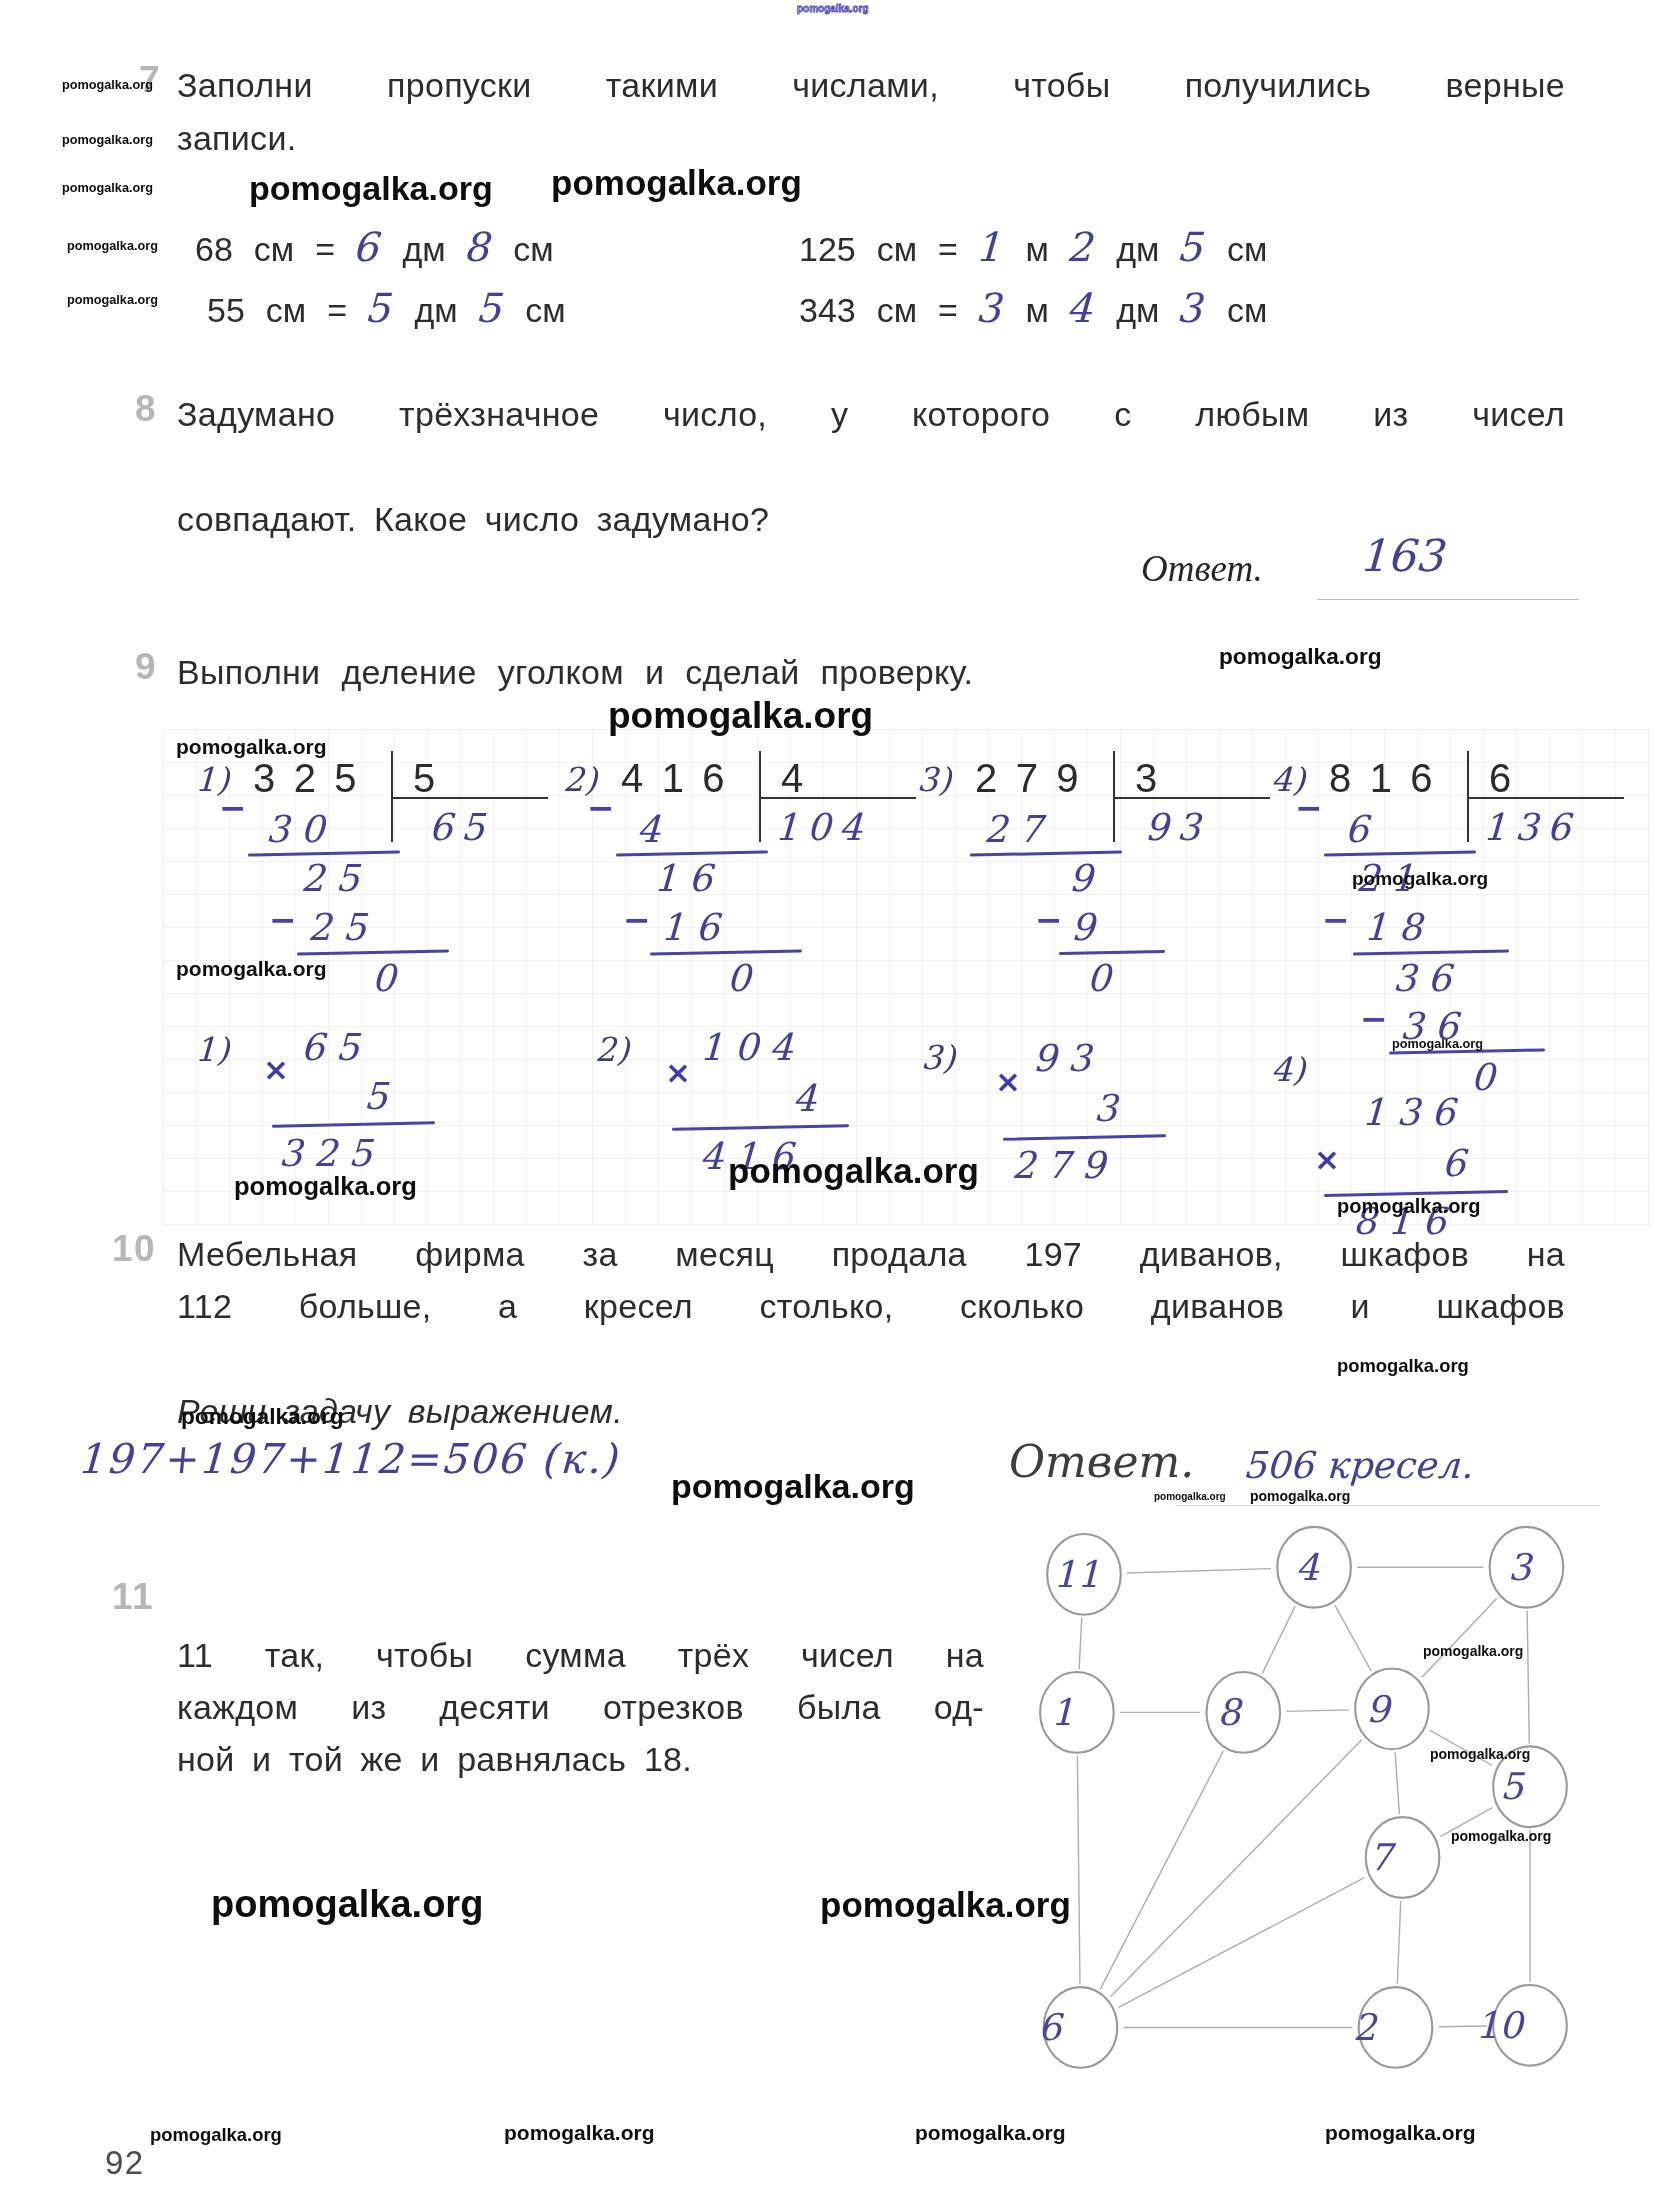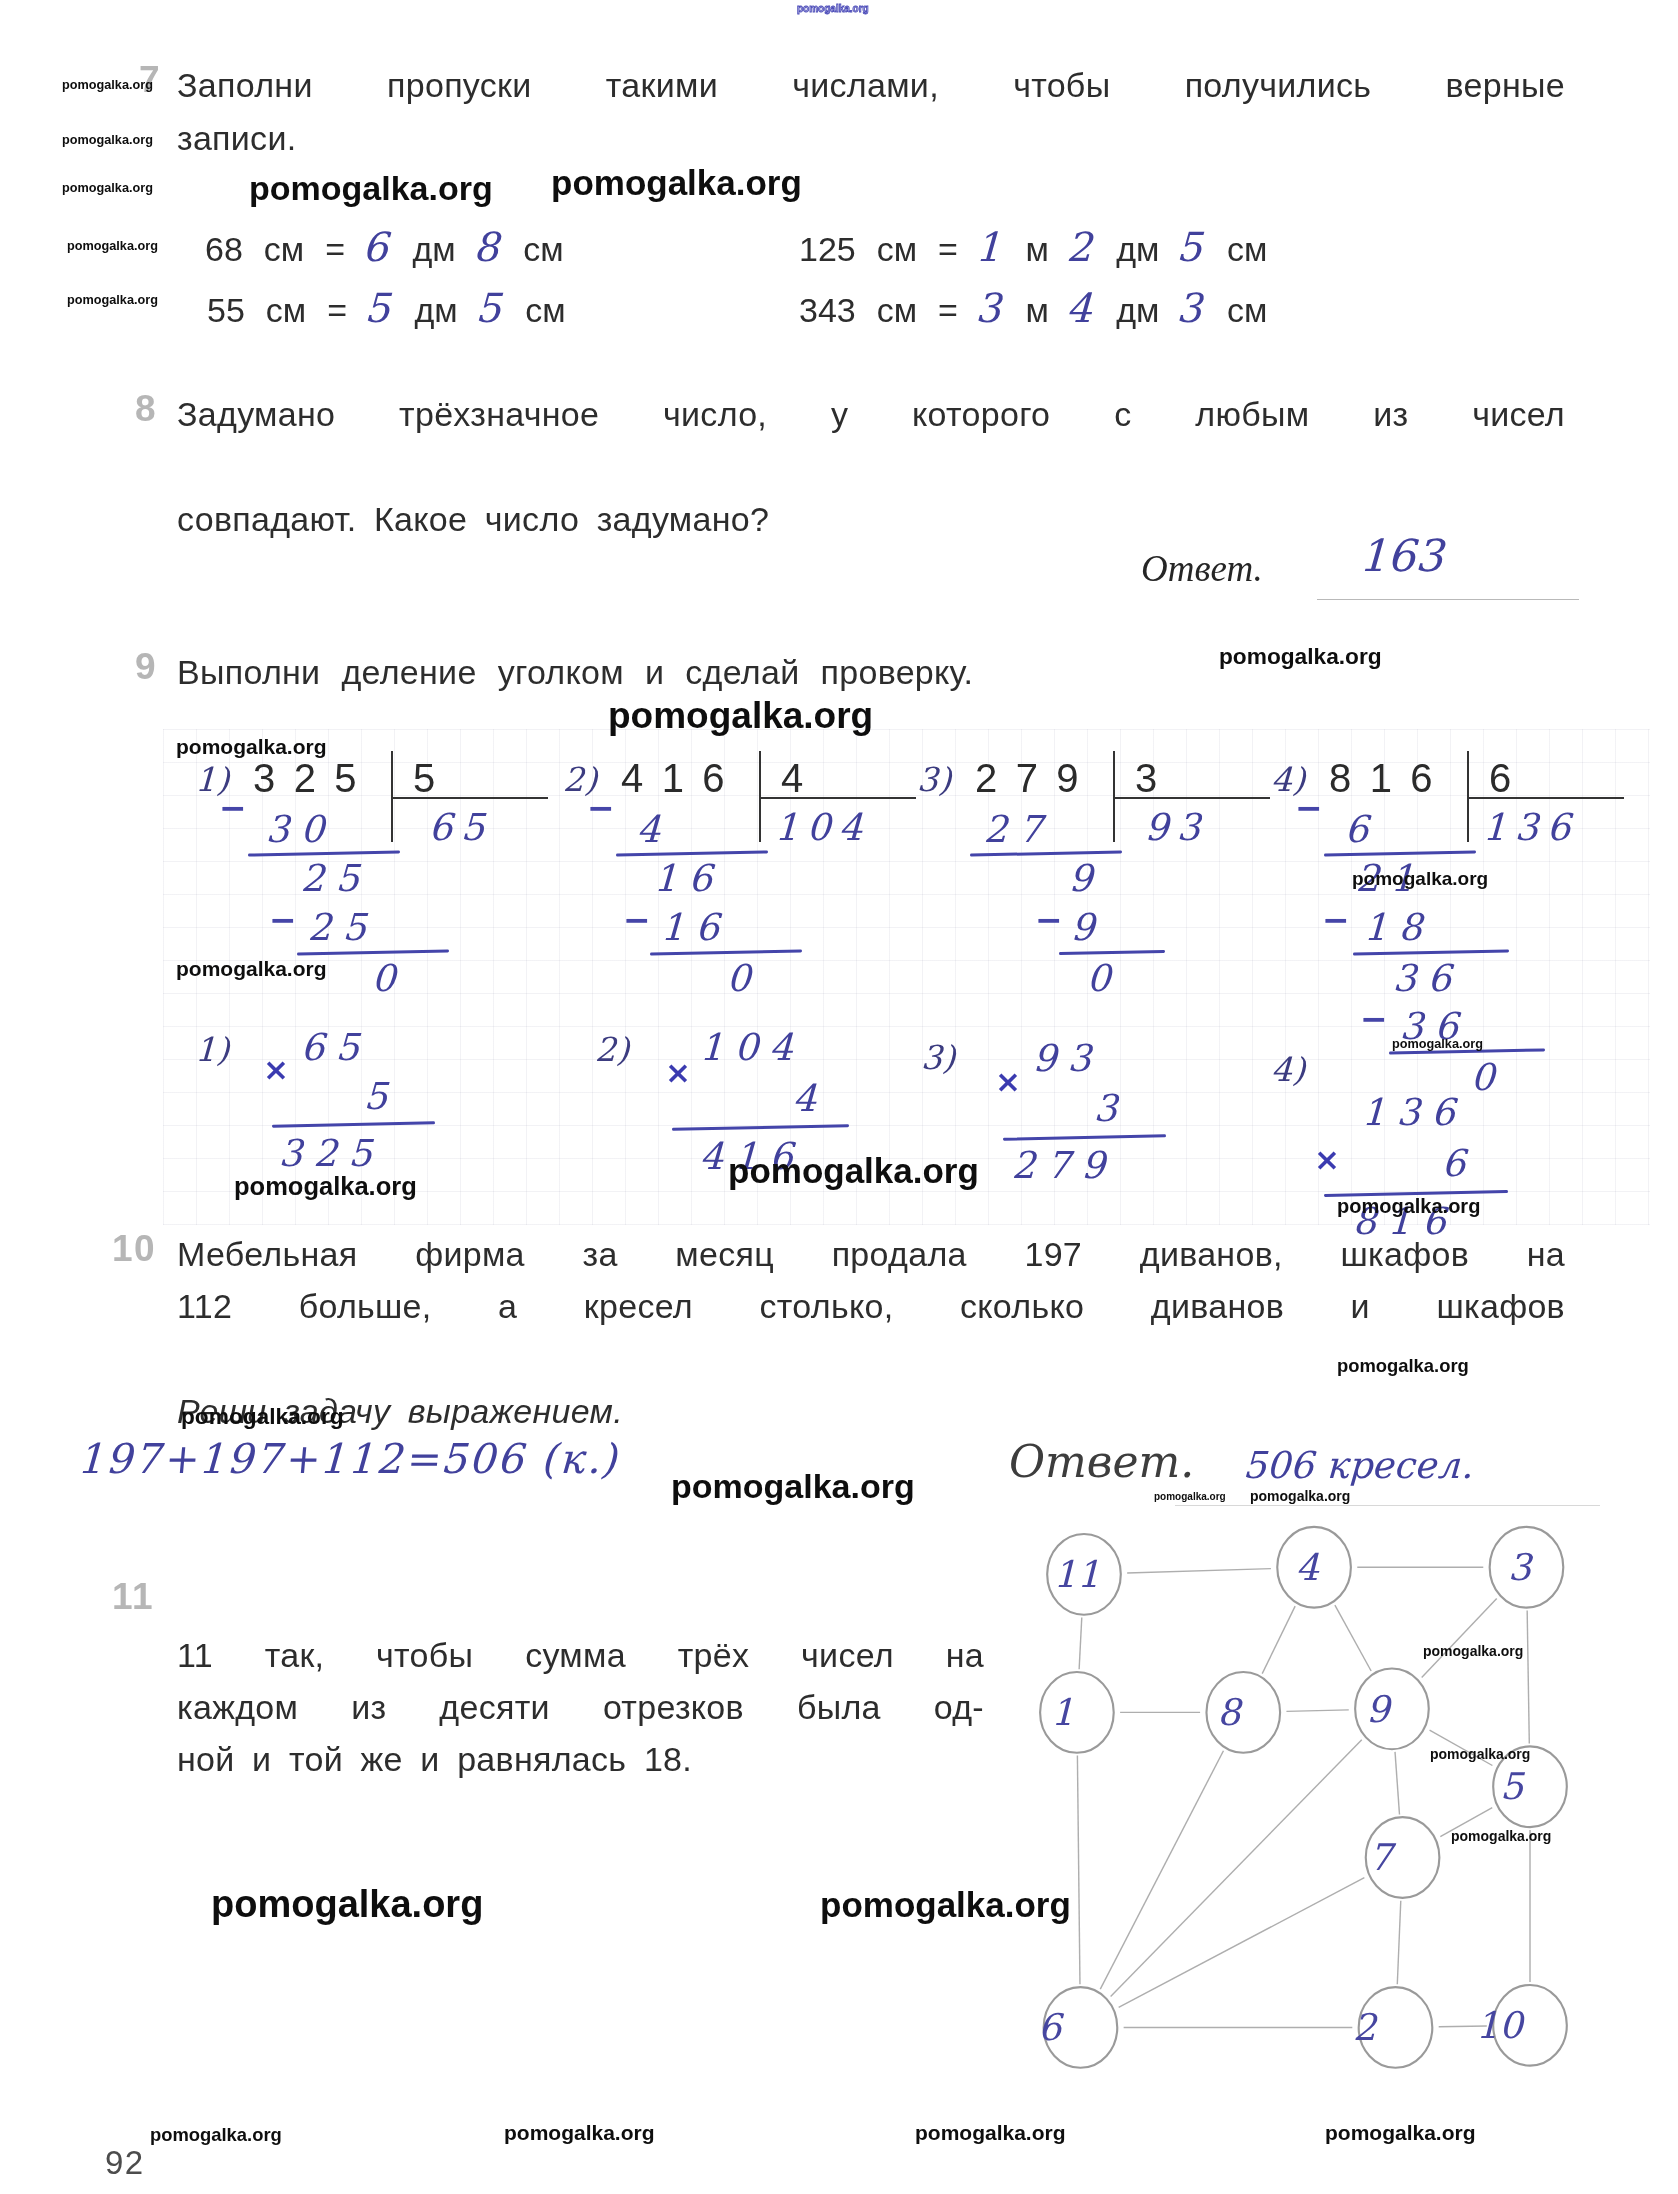--- a/index.html
+++ b/index.html
@@ -80,21 +80,21 @@
       <span class="wm" style="left: 150px; top: 2124px; font-size: 18.4px;">pomogalka.org</span>
       <span class="wm" style="left: 504px; top: 2121px; font-size: 21px;">pomogalka.org</span>
       <span class="wm" style="left: 915px; top: 2121px; font-size: 21px;">pomogalka.org</span>
       <span class="wm" style="left: 1325px; top: 2121px; font-size: 21px;">pomogalka.org</span>
     </div>
 
   <span class="pnum" style="left:139px;top:59px;">7</span>
   <div class="pline" style="top:112px;">записи.</div>
   <div class="pline full" style="top:59px;">Заполни пропуски такими числами, чтобы получились верные</div>
 
-  <div class="conv-row" style="left:205px;top:224px;">
+  <div class="conv-row" style="left:195px;top:224px;">
     <span>68</span>
     <span>см</span>
     <span>=</span>
     <span class="hand">6</span>
     <span>дм</span>
     <span class="hand">8</span>
     <span>см</span>
   </div>
   <div class="conv-row" style="left:799px;top:224px;">
     <span>125</span>

